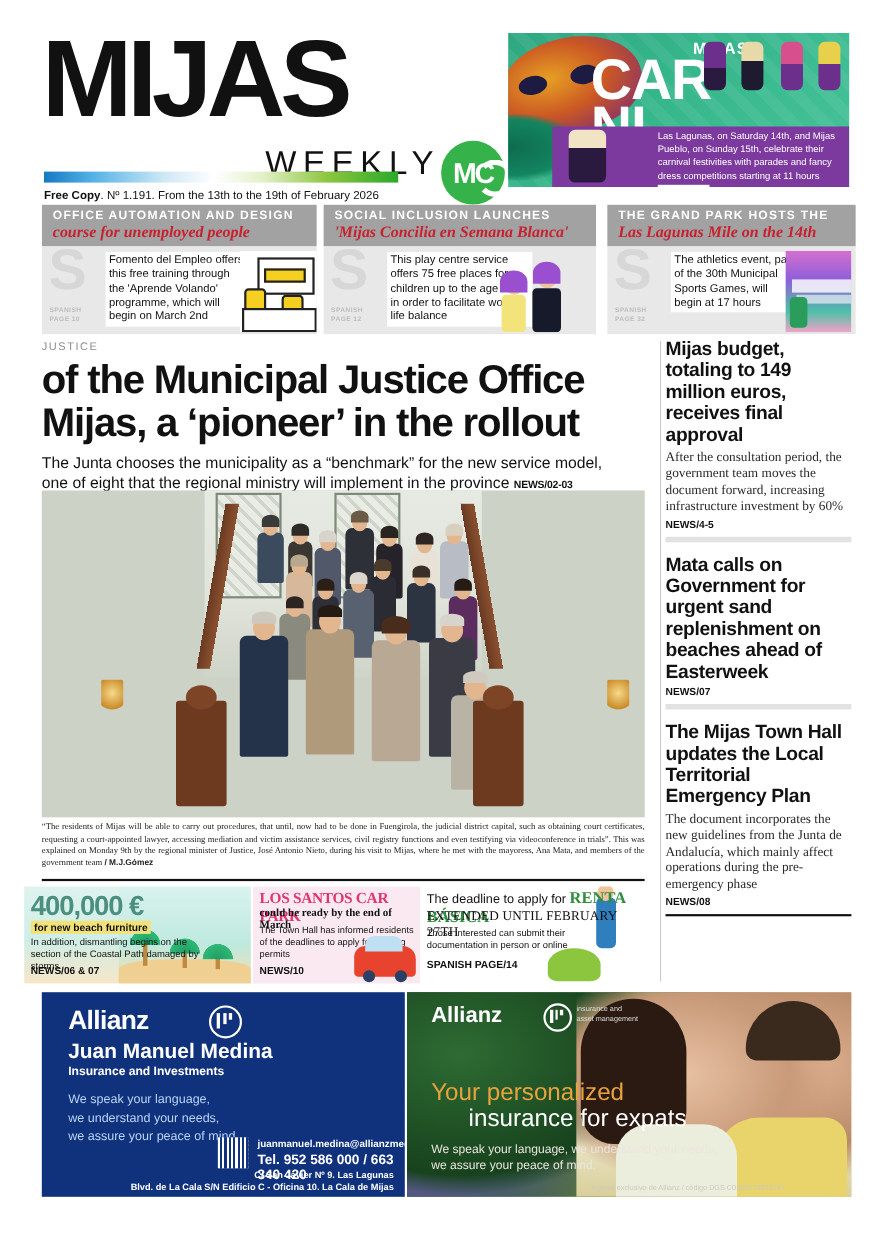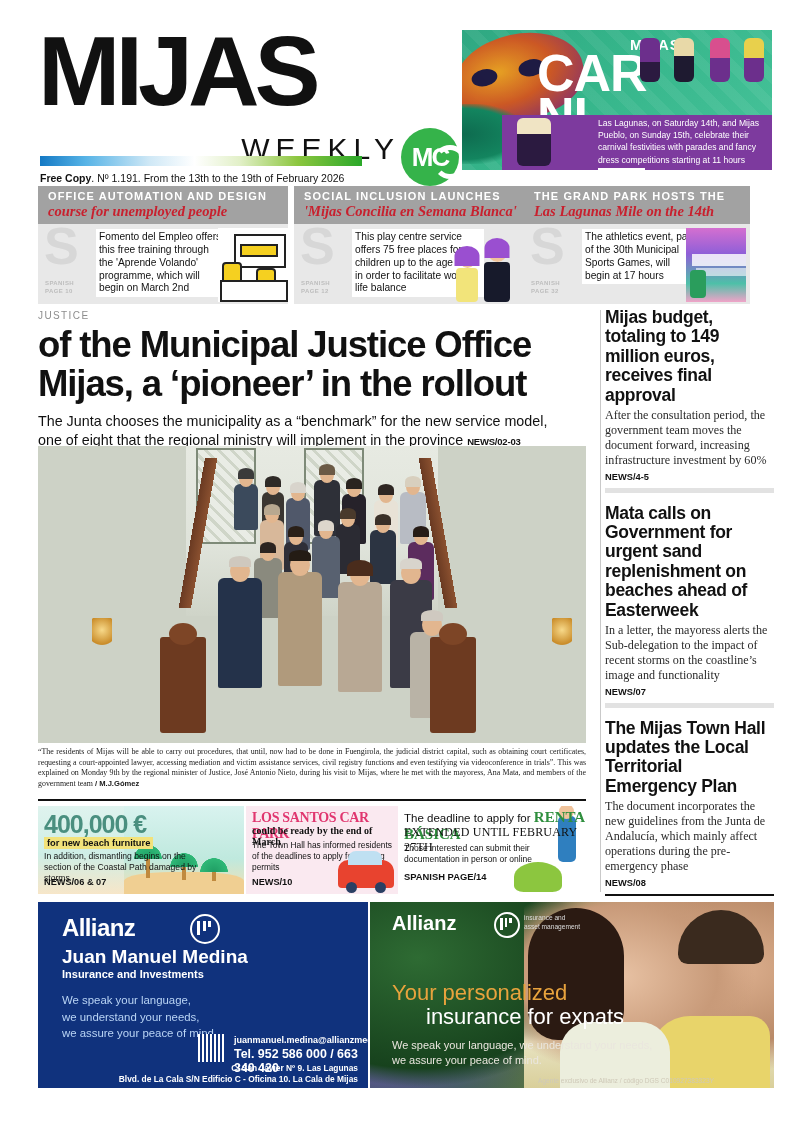--- a/index.html
+++ b/index.html
@@ -50,21 +50,21 @@
   .carn-news{display:inline-block;background:#fff;color:#111;font-weight:bold;
       font-size:8.5px;padding:1px 5px;margin-top:2px;}
   .carn-fig{position:absolute;width:20px;height:44px;top:8px;}
   .carn-dancer{position:absolute;left:55px;top:88px;width:34px;height:48px;}
 
   
   .teasers{position:absolute;left:38px;top:186px;width:736px;height:118px;}
   .teaser{position:absolute;top:0;height:118px;overflow:hidden;}
   .t1{left:0;width:250px;}
   .t2{left:256px;width:248px;}
-  .t3{left:486px;width:226px;}
+  .t3{left:514px;width:226px;}
   .t-head{height:38px;background:#a2a2a2;padding:4px 6px 0 10px;box-sizing:border-box;}
   .t-k{color:#fff;font-weight:bold;font-size:11px;letter-spacing:1.1px;line-height:1.25;}
   .t-sub{color:#c8202e;font-weight:bold;font-style:italic;font-size:14.5px;
       font-family:"Liberation Serif",serif;line-height:1.05;}
   .t-body{position:relative;height:80px;background:#e8e8e8;}
   .t-sbig{position:absolute;left:6px;top:2px;font-weight:bold;font-size:52px;
       color:#d7d7d7;line-height:.78;}
   .t-spage{position:absolute;left:7px;top:56px;width:48px;font-size:6px;
       font-weight:bold;color:#bdbdbd;line-height:1.25;letter-spacing:.4px;}
   .t-text{position:absolute;left:58px;top:5px;width:132px;background:#fff;
@@ -130,21 +130,21 @@
   .ph-lamp{position:absolute;top:172px;width:20px;height:30px;
       background:radial-gradient(circle at 50% 40%,#f7d98a,#c98b28 70%,transparent 75%);}
   .ph-lamp.l{left:54px;} .ph-lamp.r{right:14px;}
   .person{position:absolute;border-radius:6px 6px 2px 2px;}
   .person .hd{position:absolute;left:50%;transform:translateX(-50%);top:-13px;
       width:14px;height:16px;border-radius:50%;background:#e2b68f;}
   .person .hr{position:absolute;left:50%;transform:translateX(-50%);top:-16px;
       width:16px;height:11px;border-radius:50% 50% 0 0;}
 
   
-  .smallbar{position:absolute;left:38px;top:806px;width:548px;height:88px;}
+  .smallbar{position:absolute;left:22px;top:806px;width:548px;height:88px;}
   .sb{position:absolute;top:0;height:88px;overflow:hidden;}
   .sb1{left:0;width:206px;background:linear-gradient(180deg,#dff3ee 0%,#cfeee6 55%,#f7e6c8 100%);}
   .sb2{left:208px;width:152px;background:#fae9f0;}
   .sb3{left:362px;width:186px;background:#ffffff;}
   .sb-num{position:absolute;left:6px;top:4px;font-weight:bold;font-size:25px;
       color:#4a8f7f;letter-spacing:-1px;}
   .sb-hl{position:absolute;left:6px;top:31px;background:#f2e27a;font-weight:bold;
       font-size:9.3px;padding:1px 3px;color:#111;}
   .sb-tx{position:absolute;left:6px;top:45px;width:160px;font-size:8.6px;
       line-height:1.3;color:#111;}
@@ -506,21 +506,20 @@
 
     <div class="si">
       <div class="si-hl">Mijas budget, totaling to 149 million euros, receives final approval</div>
       <div class="si-tx">After the consultation period, the government team moves the document forward, increasing infrastructure investment by 60%</div>
       <div class="si-nw">NEWS/4-5</div>
       <div class="si-rule"></div>
     </div>
 
     <div class="si">
       <div class="si-hl">Mata calls on Government for urgent sand replenishment on beaches ahead of Easterweek</div>
-      <div class="si-tx">In a letter, the mayoress alerts the Sub-delegation to the impact of recent storms on the coastline’s image and functionality</div>
       <div class="si-nw">NEWS/07</div>
       <div class="si-rule"></div>
     </div>
 
     <div class="si">
       <div class="si-hl">The Mijas Town Hall updates the Local Territorial Emergency Plan</div>
       <div class="si-tx">The document incorporates the new guidelines from the Junta de Andalucía, which mainly affect operations during the pre-emergency phase</div>
       <div class="si-nw">NEWS/08</div>
       <div class="si-rule dark"></div>
     </div>

